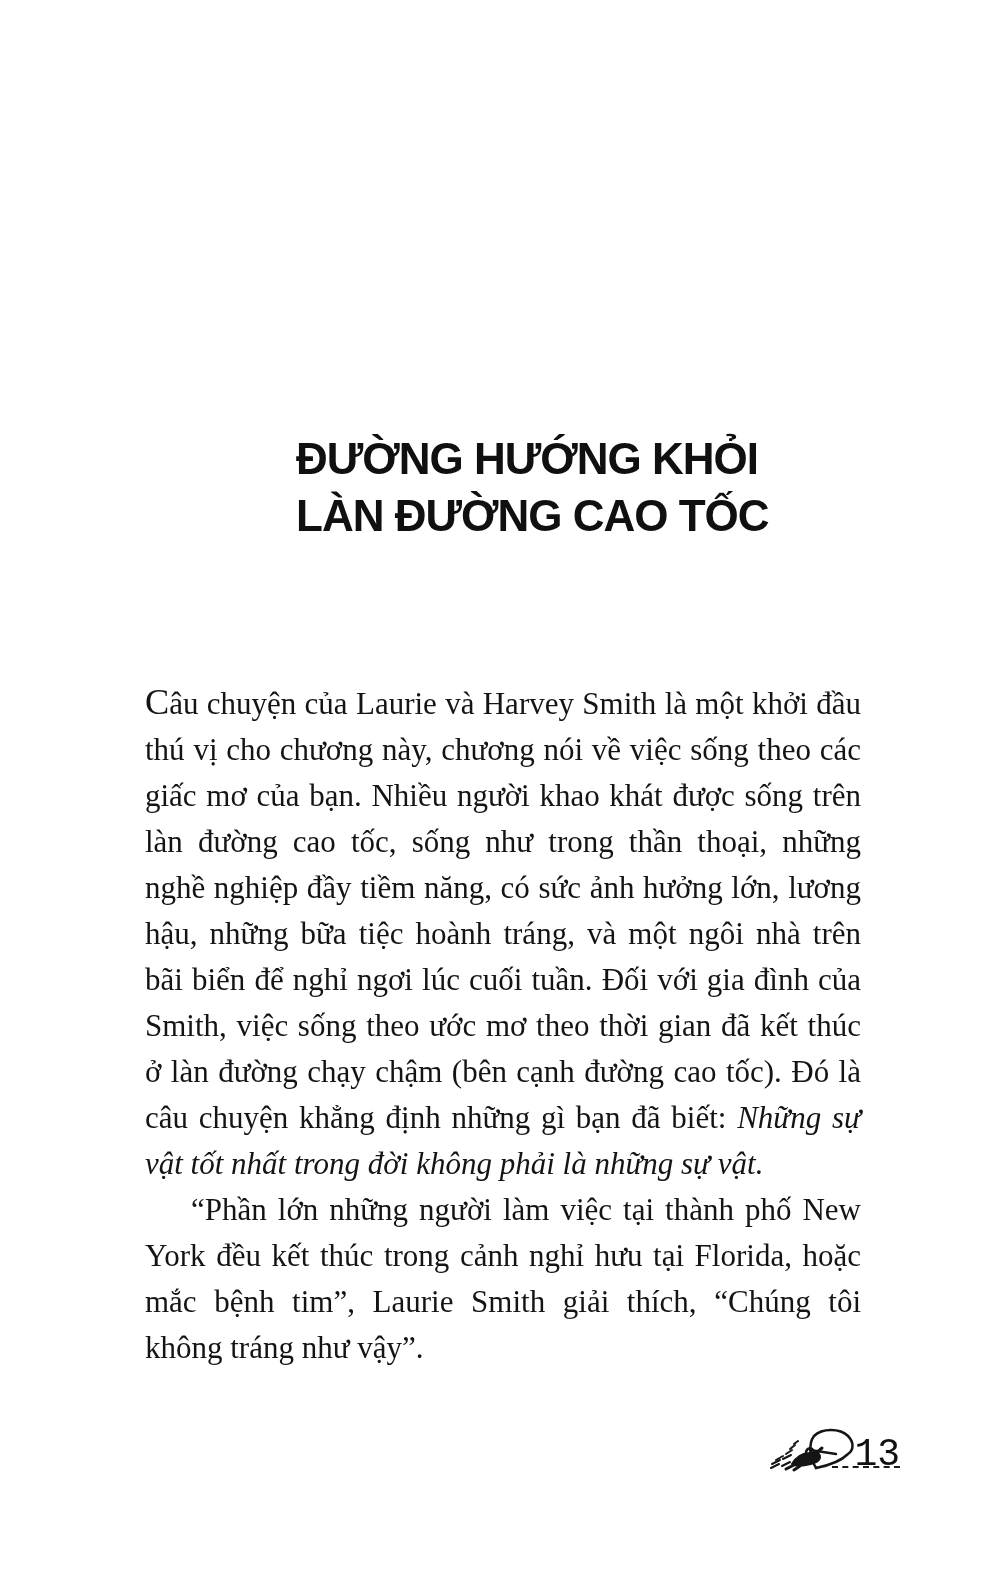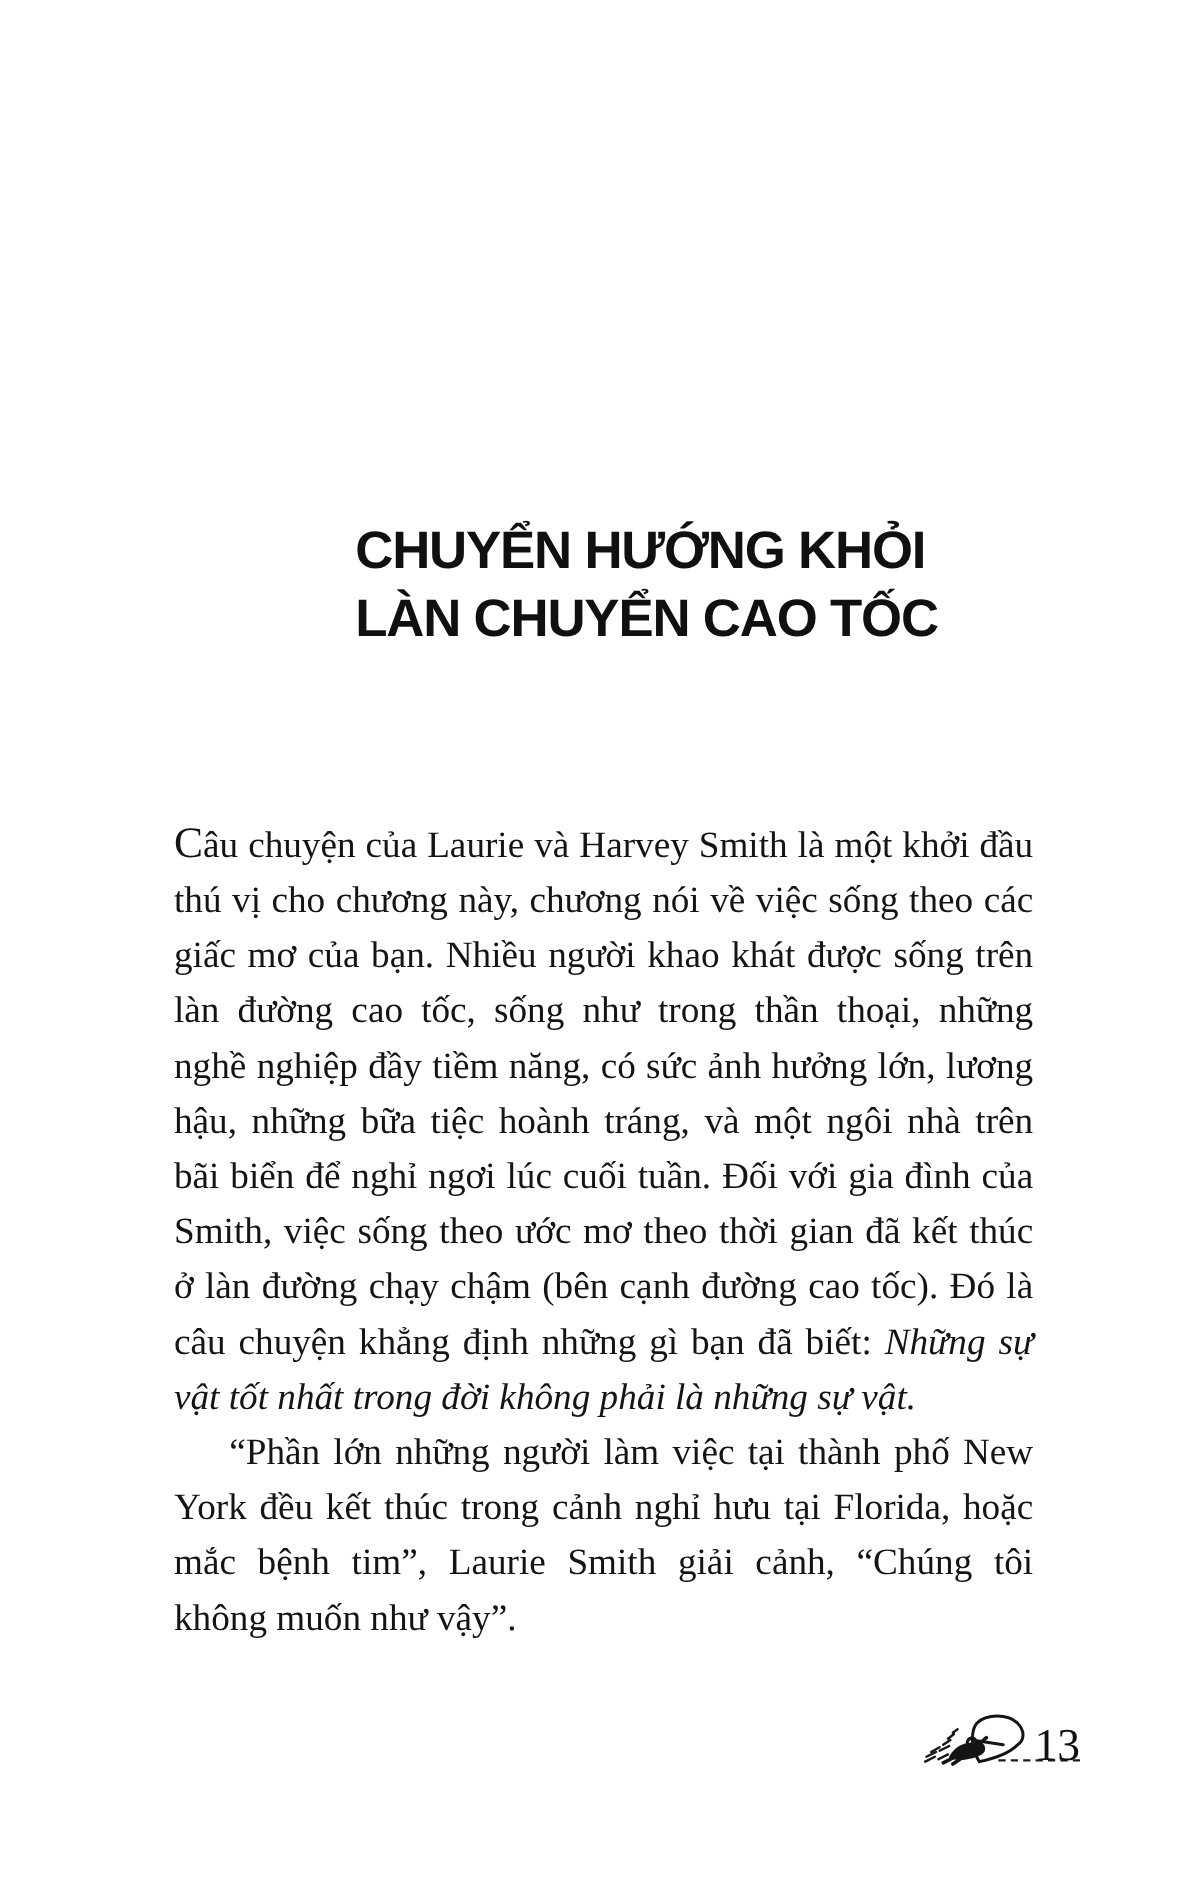--- a/index.html
+++ b/index.html
@@ -70,39 +70,39 @@
   }
   .footer .doodle {
     position: absolute;
     left: 0;
     top: 4px;
   }
   .footer .page-number {
     position: absolute;
     right: 0;
     bottom: 2px;
-    font-family: Liberation Serif, serif;
+    font-family: Liberation Mono, monospace;
     font-size: 38px;
     line-height: 1;
     color: #111111;
   }
 </style>
 </head>
 <body>
 
 <div class="page">
 
   <div class="chapter-title">
-    <div>CHUYỂN HƯỚNG KHỎI</div>
-    <div>LÀN CHUYỂN CAO TỐC</div>
+    <div>ĐƯỜNG HƯỚNG KHỎI</div>
+    <div>LÀN ĐƯỜNG CAO TỐC</div>
   </div>
 
   <div class="body-text">
     <p class="p1"><span>Câu chuyện của Laurie và Harvey Smith là một khởi đầu thú vị cho chương này, chương nói về việc sống theo các giấc mơ của bạn. Nhiều người khao khát được sống trên làn đường cao tốc, sống như trong thần thoại, những nghề nghiệp đầy tiềm năng, có sức ảnh hưởng lớn, lương hậu, những bữa tiệc hoành tráng, và một ngôi nhà trên bãi biển để nghỉ ngơi lúc cuối tuần. Đối với gia đình của Smith, việc sống theo ước mơ theo thời gian đã kết thúc ở làn đường chạy chậm (bên cạnh đường cao tốc). Đó là câu chuyện khẳng định những gì bạn đã biết: </span><span class="italic">Những sự vật tốt nhất trong đời không phải là những sự vật.</span></p>
-    <p class="p2"><span>“Phần lớn những người làm việc tại thành phố New York đều kết thúc trong cảnh nghỉ hưu tại Florida, hoặc mắc bệnh tim”, Laurie Smith giải cảnh, “Chúng tôi không muốn như vậy”.</span></p>
+    <p class="p2"><span>“Phần lớn những người làm việc tại thành phố New York đều kết thúc trong cảnh nghỉ hưu tại Florida, hoặc mắc bệnh tim”, Laurie Smith giải thích, “Chúng tôi không tráng như vậy”.</span></p>
   </div>
 
   <div class="footer">
     <div class="dash-line"></div>
     <svg class="doodle" width="95" height="48" viewBox="0 0 95 48" aria-hidden="true">
       <g stroke="#151515" fill="none" stroke-linecap="round">
 
         <g stroke-width="2">
           <line x1="2" y1="40" x2="10" y2="36"></line>
           <line x1="1" y1="44" x2="9" y2="40"></line>

